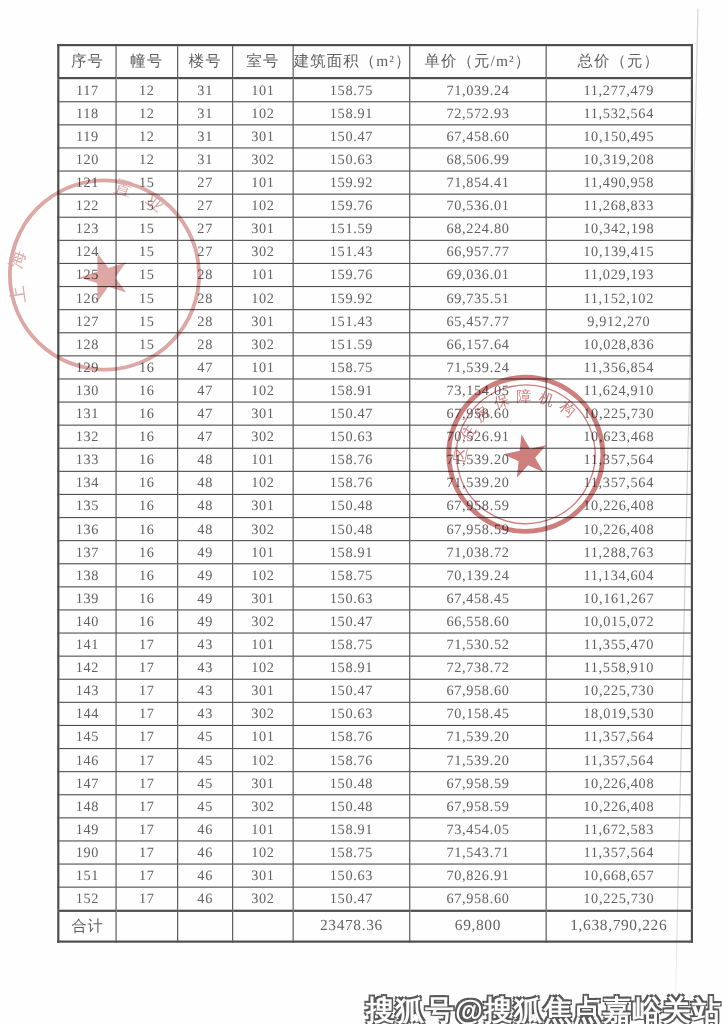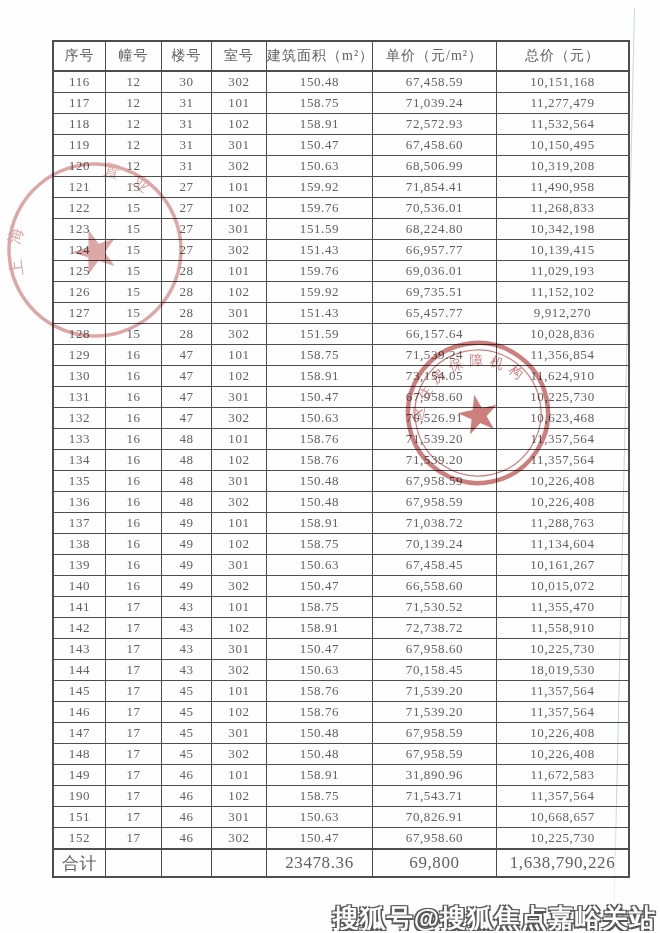--- a/index.html
+++ b/index.html
@@ -38,21 +38,21 @@
     padding:0;
     overflow:hidden;white-space:nowrap;
   }
   table.price thead th{
     height:28px;font-size:14px;letter-spacing:1px;border-bottom-width:2px;
   }
   table.price tbody td{
     height:20px;font-size:13px;letter-spacing:0.6px;
   }
   table.price tfoot td{
-    height:26px;font-size:17px;letter-spacing:0.6px;border-top-width:2px;margin-top:25px;
+    height:26px;font-size:14px;letter-spacing:0.6px;border-top-width:2px;margin-top:25px;
   }
   table.price th:nth-child(1){width:51px}
   table.price th:nth-child(2){width:55px}
   table.price th:nth-child(3){width:49px}
   table.price th:nth-child(4){width:54px}
   table.price th:nth-child(5){width:105px}
   table.price th:nth-child(6){width:123px}
   table.price th:nth-child(7){width:131px}
   table.price{border:2px solid var(--table-border);}
   
@@ -91,29 +91,20 @@
           <th>幢号</th>
           <th>楼号</th>
           <th>室号</th>
           <th>建筑面积（m²）</th>
           <th>单价（元/m²）</th>
           <th>总价（元）</th>
         </tr>
     </thead>
     <tbody>
         <tr>
-          <td>116</td>
-          <td>12</td>
-          <td>30</td>
-          <td>302</td>
-          <td>150.48</td>
-          <td>67,458.59</td>
-          <td>10,151,168</td>
-        </tr>
-        <tr>
           <td>117</td>
           <td>12</td>
           <td>31</td>
           <td>101</td>
           <td>158.75</td>
           <td>71,039.24</td>
           <td>11,277,479</td>
         </tr>
         <tr>
           <td>118</td>
@@ -393,21 +384,21 @@
           <td>150.48</td>
           <td>67,958.59</td>
           <td>10,226,408</td>
         </tr>
         <tr>
           <td>149</td>
           <td>17</td>
           <td>46</td>
           <td>101</td>
           <td>158.91</td>
-          <td>31,890.96</td>
+          <td>73,454.05</td>
           <td>11,672,583</td>
         </tr>
         <tr>
           <td>190</td>
           <td>17</td>
           <td>46</td>
           <td>102</td>
           <td>158.75</td>
           <td>71,543.71</td>
           <td>11,357,564</td>

